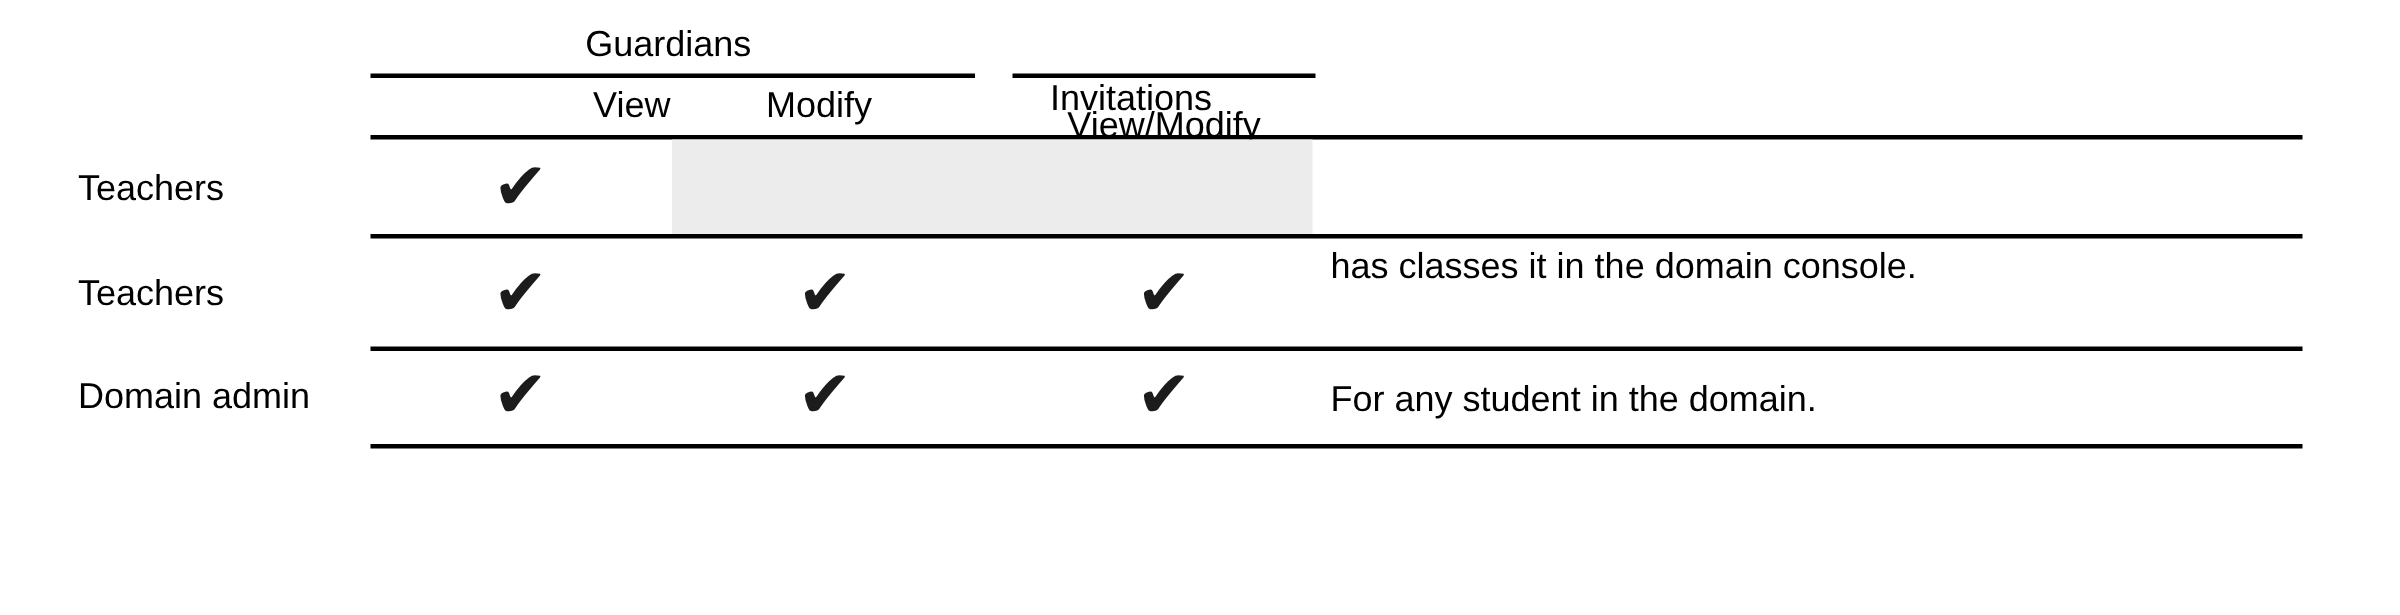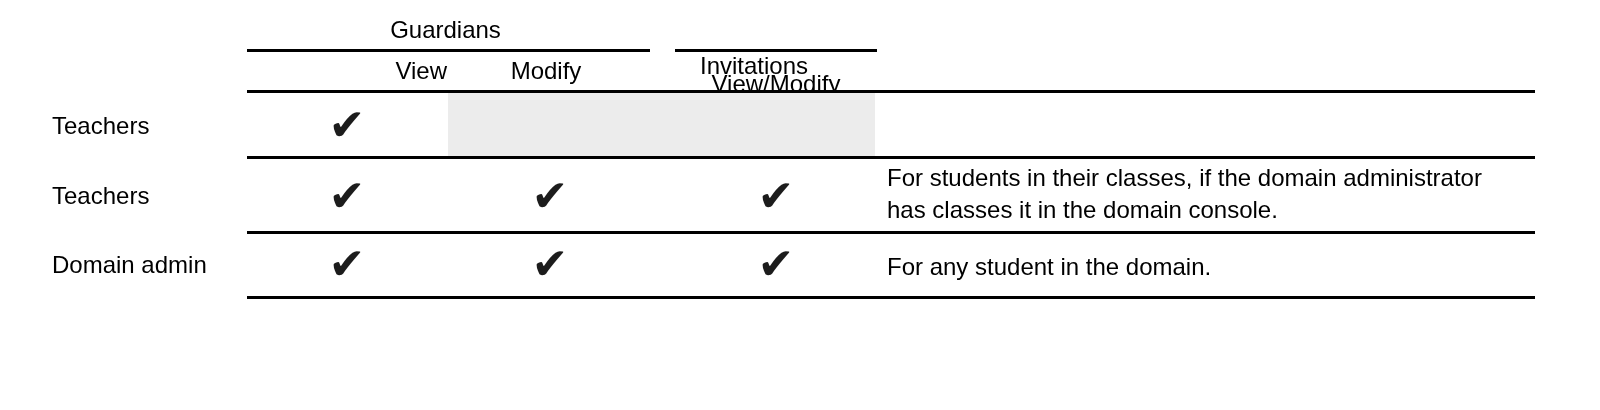--- a/index.html
+++ b/index.html
@@ -91,21 +91,20 @@
 
   <div class="row-label" style="top:112px;">Teachers</div>
   <div class="check col-view" style="top:103px;">✔</div>
   <div class="hline" style="left:247px; top:156px; width:1288px;"></div>
 
   <div class="row-label" style="top:182px;">Teachers</div>
   <div class="check col-view" style="top:174px;">✔</div>
   <div class="check col-modify" style="top:174px;">✔</div>
   <div class="check col-viewmodify" style="top:174px;">✔</div>
   <div class="note" style="top:162px;">
-    <div>For students in their classes, if the domain administrator</div>
     <div>has classes it in the domain console.</div>
   </div>
   <div class="hline" style="left:247px; top:231px; width:1288px;"></div>
 
   <div class="row-label" style="top:251px;">Domain admin</div>
   <div class="check col-view" style="top:242px;">✔</div>
   <div class="check col-modify" style="top:242px;">✔</div>
   <div class="check col-viewmodify" style="top:242px;">✔</div>
   <div class="note" style="top:251px;">For any student in the domain.</div>
   <div class="hline" style="left:247px; top:296px; width:1288px;"></div>

